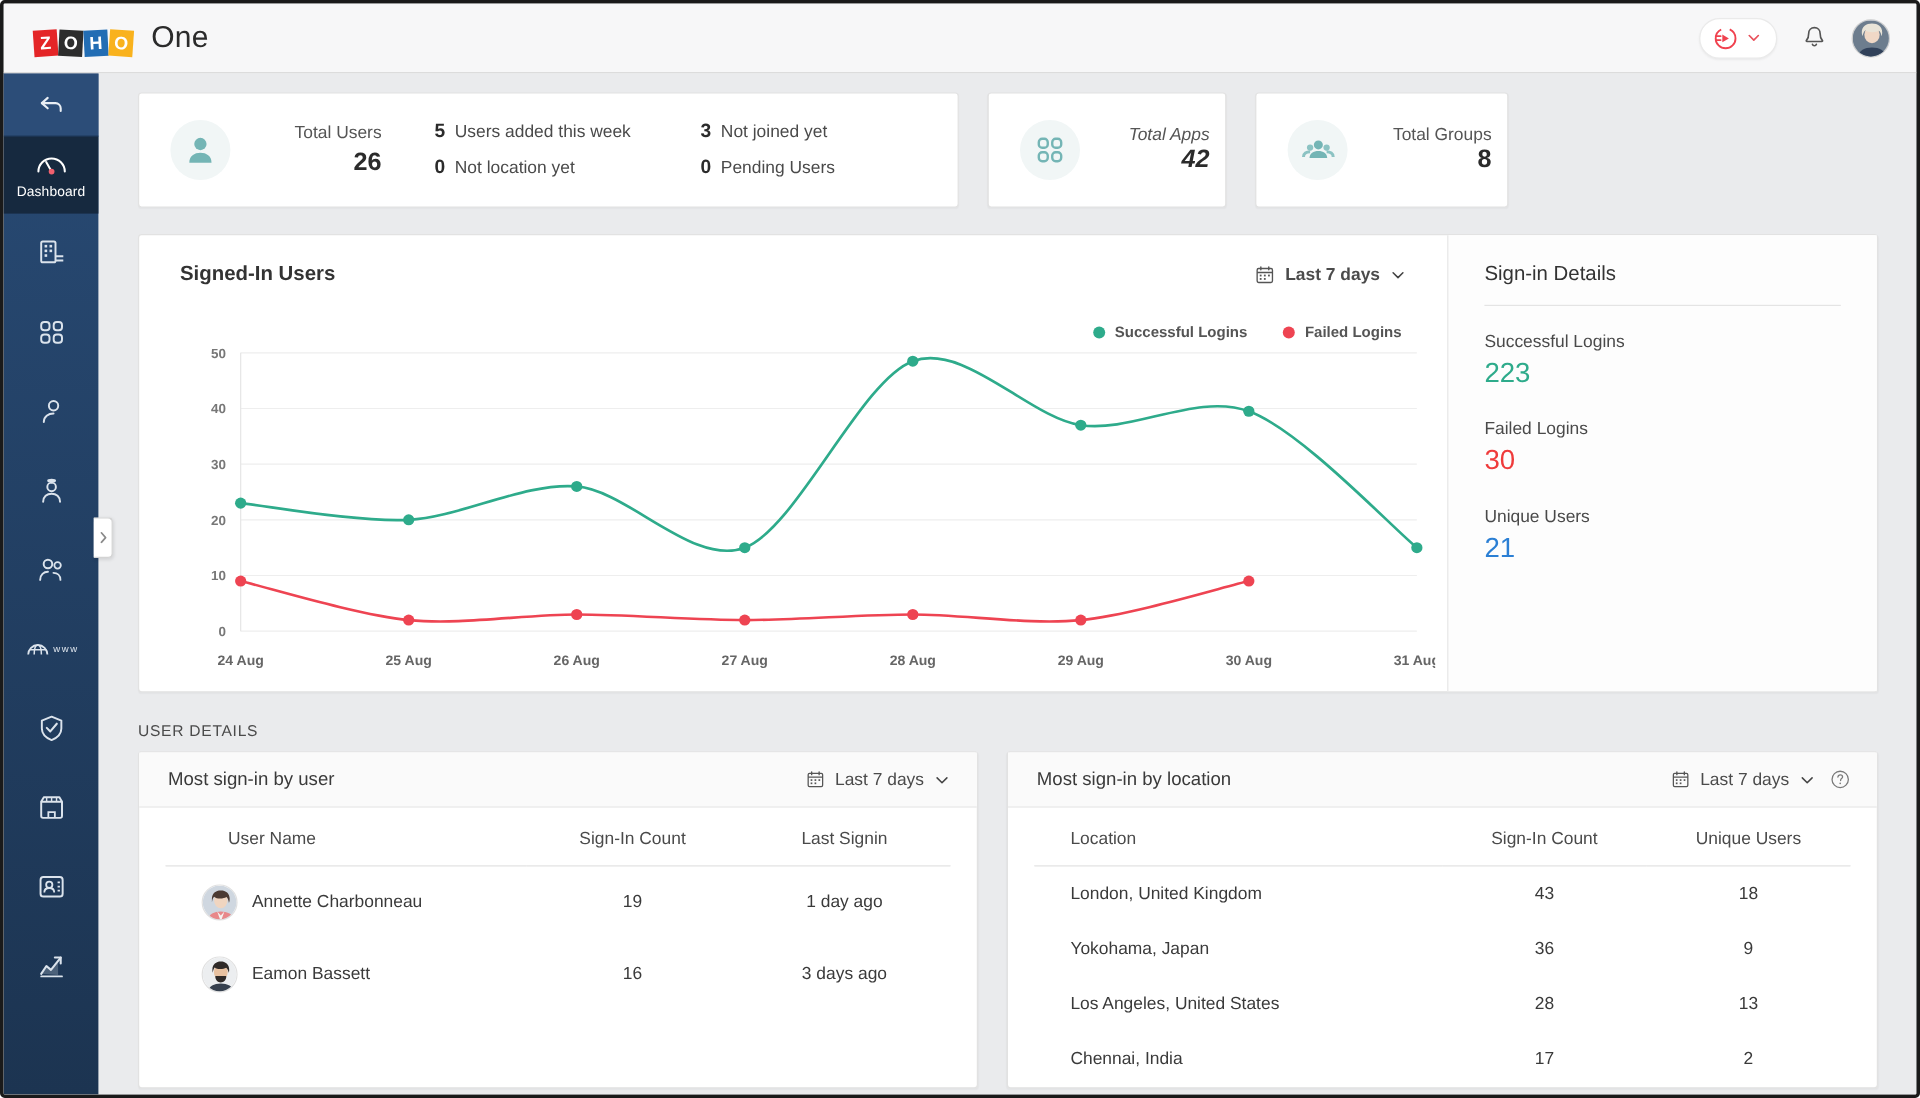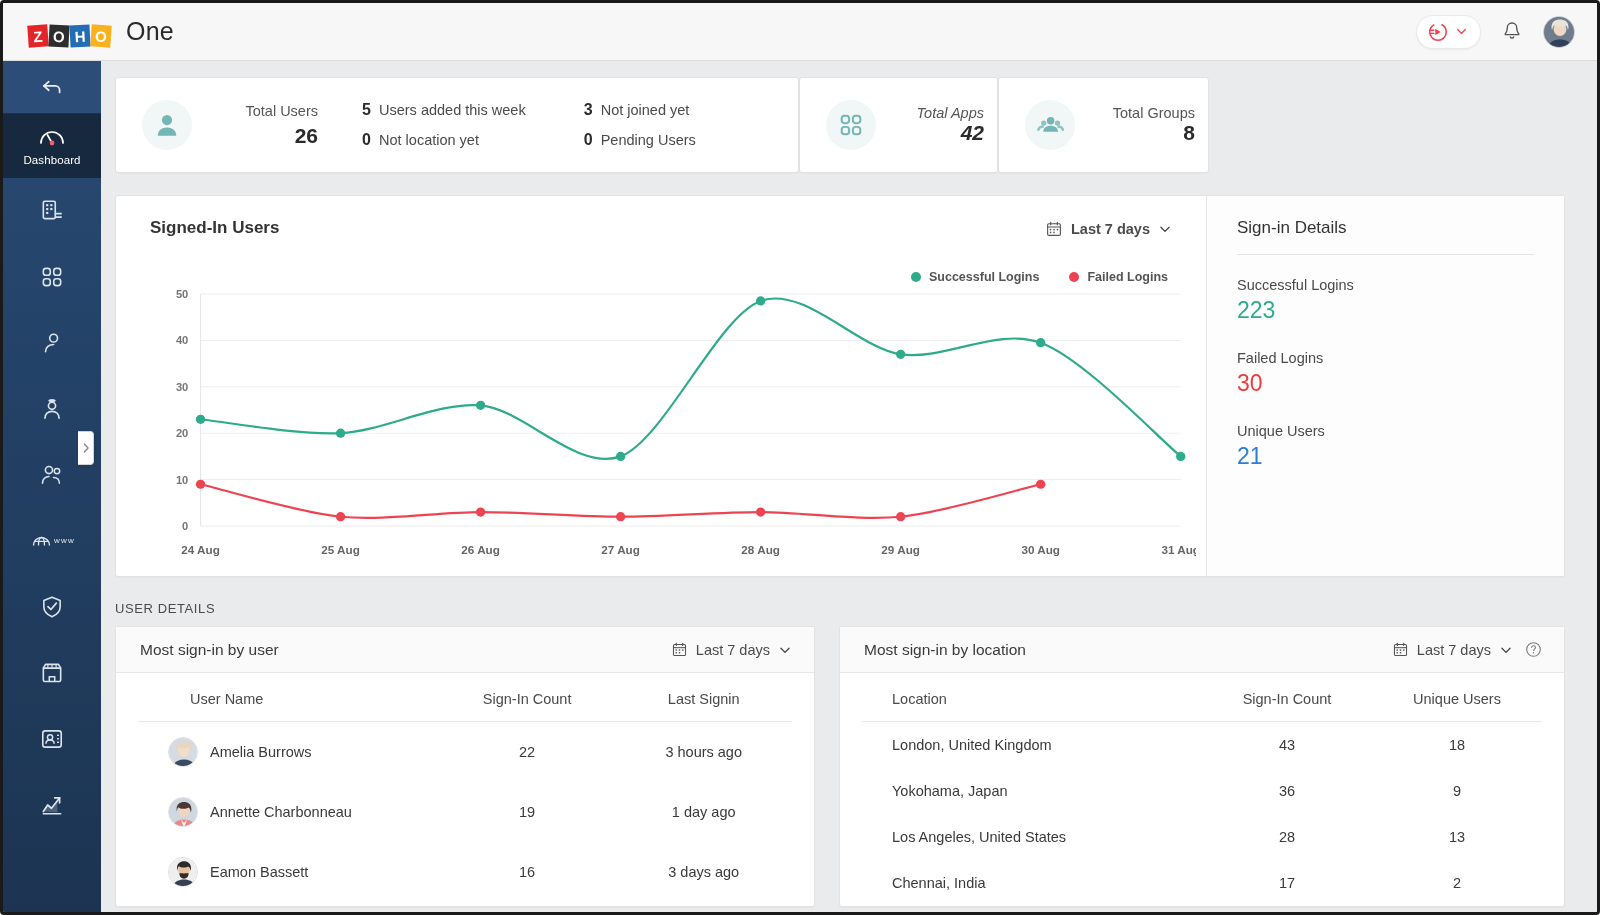--- a/index.html
+++ b/index.html
@@ -56,21 +56,21 @@
   }
   .bell-btn { width: 26px; height: 26px; display:flex; align-items:center; justify-content:center; }
   .avatar-hdr {
     width: 32px; height: 32px; border-radius: 50%;
     background: #b8c4d2; border: 1px solid #cfcfcf; overflow: hidden;
     position: relative;
   }
 
   
   .sidebar {
-    position: absolute; top: 58px; left: 0; bottom: 0; width: 98px;
+    position: absolute; top: 58px; left: 0; bottom: 0; width: 79px;
     background: #1f3a5c;
     background-image: linear-gradient(180deg,#23406a 0%, #1d3css 0%);
     z-index: 15;
   }
   .sidebar { background: linear-gradient(180deg,#284a74 0%,#1c3451 100%); }
   .sb-back {
     height: 53px; background: #2c4d78;
     display: flex; align-items: center; justify-content: center;
     border-bottom: 1px solid #1b3250;
   }
@@ -102,21 +102,21 @@
 
   
   .main {
     position: absolute; top: 58px; left: 79px; right: 0; bottom: 0;
     background: #eaebed;
     overflow: hidden;
     padding: 16px 0 0 0;
   }
 
   
-  .stats-row { display: flex; padding: 0 32px 0 33px; }
+  .stats-row { display: flex; gap: 24px; padding: 0 32px 0 33px; }
   .card {
     background: #fff; border: 1px solid #e2e2e2; border-radius: 3px;
     box-shadow: 0 1px 1px rgba(0,0,0,.03);
   }
   .stat-card { height: 96px; display: flex; align-items: center; }
   .card-users { width: 684px; padding-left: 26px; }
   .card-apps  { width: 199px; padding-left: 26px; }
   .card-groups{ width: 211px; padding-left: 26px; }
 
   .stat-icon-circle {
@@ -585,37 +585,20 @@
                 <th style="width:27%">Sign-In Count</th>
                 <th style="width:27%">Last Signin</th>
               </tr>
             </thead>
             <tbody>
               <tr>
                 <td class="td-name">
                   <div class="td-name-cell">
                     <span class="row-avatar">
                       <svg width="30" height="30" viewBox="0 0 30 30">
-                        <rect width="30" height="30" fill="#d4dbe2"></rect>
-                        <ellipse cx="15" cy="12" rx="6" ry="6.8" fill="#f3ddc9"></ellipse>
-                        <path d="M7 10.5c0-5 3.4-7.2 8-7.2s8 2.2 8 7.2c0 2.6-.7 3.6-.7 3.6s-.5-4.2-2.3-5c-2.4 1.7-8.8 1.9-11 -.4-1.5 1.2-1.9 5.4-1.9 5.4S7 13.1 7 10.5z" fill="#e5d7c1"></path>
-                        <path d="M4 30c0-5.8 5-8.6 11-8.6S26 24.2 26 30z" fill="#3a4a63"></path>
-                      </svg>
-                    </span>
-                    <span>Amelia Burrows</span>
-                  </div>
-                </td>
-                <td>22</td>
-                <td>3 hours ago</td>
-              </tr>
-              <tr>
-                <td class="td-name">
-                  <div class="td-name-cell">
-                    <span class="row-avatar">
-                      <svg width="30" height="30" viewBox="0 0 30 30">
                         <rect width="30" height="30" fill="#cfd7e0"></rect>
                         <ellipse cx="15" cy="12.5" rx="5.6" ry="6.4" fill="#f0d5c0"></ellipse>
                         <path d="M7.6 11c0-4.8 3.2-7 7.4-7s7.4 2.2 7.4 7c0 2.4-.6 3.4-.6 3.4s-.6-4-2.2-4.8c-2.2 1.6-8.2 1.8-10.2-.3-1.4 1.2-1.8 5.1-1.8 5.1S7.6 13.4 7.6 11z" fill="#4b3a33"></path>
                         <path d="M4 30c0-5.6 5-8.4 11-8.4S26 24.4 26 30z" fill="#e8888a"></path>
                         <path d="M12 21.6 L15 25 L18 21.6 L15 30 z" fill="#f5f2ef"></path>
                       </svg>
                     </span>
                     <span>Annette Charbonneau</span>
                   </div>
                 </td>

